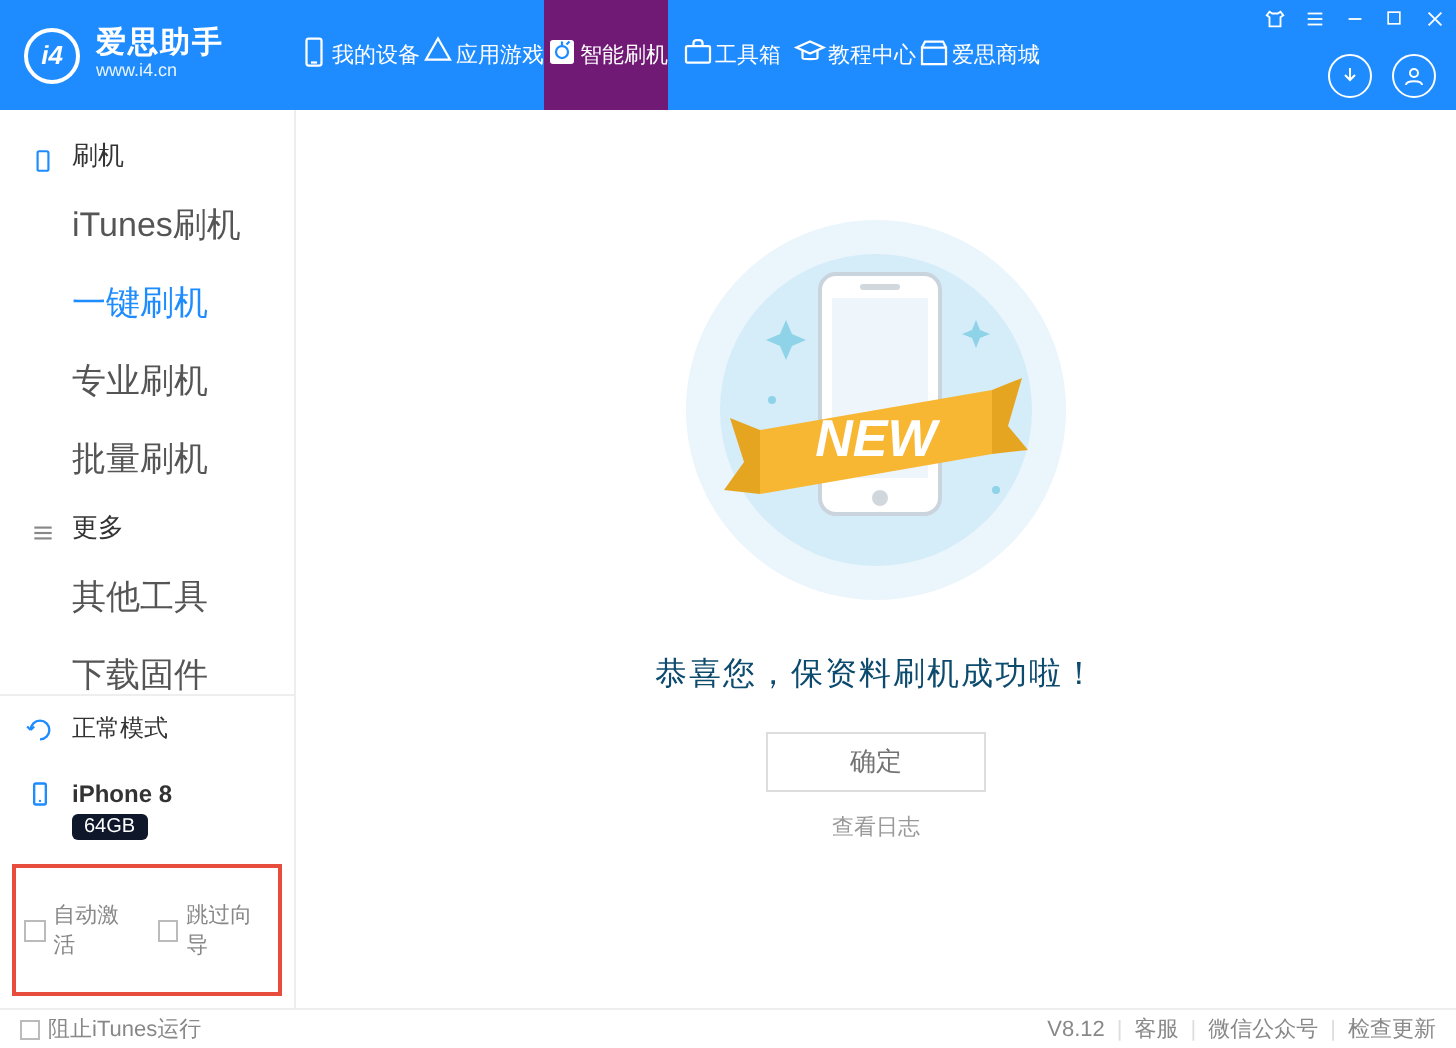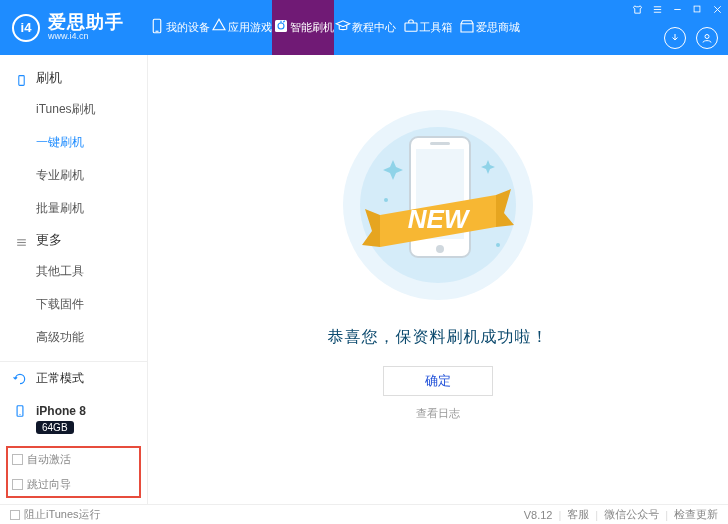--- a/index.html
+++ b/index.html
@@ -1,59 +1,59 @@
 <!DOCTYPE html>
 <html><head>
 <meta charset="utf-8">
 <style>
 * { margin: 0; padding: 0; box-sizing: border-box; font-family: "Microsoft YaHei", Arial, sans-serif; }
 body { width: 728px; height: 524px; background: #fff; overflow: hidden; font-size: 12px; color: #333; }
 
 .header { height: 55px; background: #1e8cff; display: flex; align-items: center; color: #fff; position: relative; }
 .logo { display: flex; align-items: center; padding-left: 12px; width: 148px; }
-.logo-mark { width: 28px; height: 28px; border: 2px solid #fff; border-radius: 50%; display: flex; align-items: center; justify-content: center; font-weight: bold; font-size: 13px; }
+.logo-mark { width: 28px; height: 28px; border: 2px solid #fff; border-radius: 50%; display: flex; align-items: center; justify-content: center; font-weight: bold; font-size: 13px; font-style: italic; }
 .logo-text { margin-left: 8px; line-height: 1.1; }
-.logo-text .t1 { font-size: 18px; font-weight: bold; letter-spacing: 1px; }
+.logo-text .t1 { font-size: 15px; font-weight: bold; letter-spacing: 1px; }
 .logo-text .t2 { font-size: 9px; opacity: .9; }
 
 .nav { display: flex; height: 100%; }
 .nav-item { width: 62px; display: flex; flex-direction: row; align-items: center; justify-content: center; font-size: 11px; cursor: pointer; }
 .nav-item.active { background: #701a75; }
 .nav-item .ic { width: 18px; height: 18px; margin-bottom: 3px; display: flex; align-items: center; justify-content: center; }
 .nav-item .ic svg { width: 18px; height: 18px; fill: none; stroke: #fff; stroke-width: 1.5; }
 
 .win-ctrl { position: absolute; right: 4px; top: 2px; display: flex; gap: 6px; }
 .win-ctrl span { width: 14px; height: 14px; display: flex; align-items: center; justify-content: center; font-size: 10px; cursor: pointer; }
 .head-right { position: absolute; right: 10px; bottom: 6px; display: flex; gap: 10px; }
 .circ-btn { width: 22px; height: 22px; border: 1.5px solid #fff; border-radius: 50%; display: flex; align-items: center; justify-content: center; cursor: pointer; }
 .circ-btn svg { width: 12px; height: 12px; stroke: #fff; fill: none; stroke-width: 2; }
 
 .body { display: flex; height: 449px; }
 .sidebar { width: 148px; border-right: 1px solid #eee; display: flex; flex-direction: column; }
 .side-scroll { flex: 1; overflow: hidden; padding-top: 8px; }
 .side-group-h { display: flex; align-items: flex-end; padding: 6px 14px; font-size: 13px; color: #333; }
 .side-group-h .gicon { width: 14px; height: 14px; margin-right: 8px; display:flex; align-items:center; justify-content:center;}
 .side-list { padding-left: 36px; }
-.side-item { padding: 8px 0; font-size: 12px; color: #555; cursor: pointer; }
+.side-item { padding: 8px 0; font-size: 17px; color: #555; cursor: pointer; }
 .side-item.active { color: #1e8cff; }
 
 .side-bottom { border-top: 1px solid #eee; }
 .mode-row, .device-row { display: flex; align-items: center; padding: 8px 12px; font-size: 12px; }
 .mode-row .micon, .device-row .micon { width: 16px; height: 16px; margin-right: 8px; display:flex;align-items:center;justify-content:center;}
 .device-row { flex-wrap: wrap; }
 .badge { background: #0f172a; color: #fff; font-size: 10px; padding: 1px 6px; border-radius: 3px; margin-left: 24px; margin-top: 2px; }
 
-.opts-box { border: 2px solid #e74c3c; margin: 4px 6px 6px 6px; padding: 4px 4px; display: flex; gap: 10px; flex-direction: column; }
+.opts-box { border: 2px solid #e74c3c; margin: 4px 6px 6px 6px; padding: 16px 4px; display: flex; gap: 10px; }
 .chk { display: flex; align-items: center; font-size: 11px; color: #888; cursor: pointer; }
 .chk .box { width: 11px; height: 11px; border: 1px solid #bbb; margin-right: 4px; }
 
 .main { flex: 1; position: relative; display: flex; flex-direction: column; align-items: center; }
 .illus { margin-top: 50px; width: 200px; height: 200px; position: relative; }
 .congrats { margin-top: 22px; font-size: 16px; color: #0c4a6e; letter-spacing: 1px; }
-.ok-btn { margin-top: 18px; width: 110px; height: 30px; border: 1px solid #ddd; background: #fff; font-size: 13px; color: #1d4ed8; cursor: pointer; }
+.ok-btn { margin-top: 18px; width: 110px; height: 30px; border: 1px solid #ddd; background: #fff; font-size: 13px; color: #737373; cursor: pointer; }
 .log-link { margin-top: 10px; font-size: 11px; color: #999; cursor: pointer; }
 
 .footer { height: 20px; border-top: 1px solid #eee; display: flex; align-items: center; font-size: 11px; color: #888; padding: 0 10px; }
 .footer .left { display: flex; align-items: center; }
 .footer .right { margin-left: auto; display: flex; align-items: center; gap: 6px; }
 .footer .sep { color: #ddd; }
 .footer .chk .box { width: 10px; height: 10px; }
 </style>
 </head>
 <body>
@@ -90,34 +90,34 @@
             <rect x="4" y="4" width="16" height="16" rx="2" fill="#fff" stroke="none"></rect>
             <path d="M8 12 A4 4 0 1 1 16 12 A4 4 0 1 1 8 12" stroke="#1e8cff"></path>
             <path d="M12 8 L12 5 M15 7 L17 5" stroke="#1e8cff"></path>
           </svg>
         </span>
       <span>智能刷机</span>
     </div>
     <div class="nav-item">
       <span class="ic">
           <svg viewBox="0 0 24 24">
+            <rect x="4" y="8" width="16" height="11" rx="1"></rect>
+            <path d="M9 8 V6 a2 2 0 0 1 2 -2 h2 a2 2 0 0 1 2 2 V8"></path>
+          </svg>
+        </span>
+      <span>工具箱</span>
+    </div>
+    <div class="nav-item">
+      <span class="ic">
+          <svg viewBox="0 0 24 24">
             <path d="M3 9 L12 5 L21 9 L12 13 Z"></path>
             <path d="M7 11 V16 C7 17 17 17 17 16 V11"></path>
           </svg>
         </span>
       <span>教程中心</span>
-    </div>
-    <div class="nav-item">
-      <span class="ic">
-          <svg viewBox="0 0 24 24">
-            <rect x="4" y="8" width="16" height="11" rx="1"></rect>
-            <path d="M9 8 V6 a2 2 0 0 1 2 -2 h2 a2 2 0 0 1 2 2 V8"></path>
-          </svg>
-        </span>
-      <span>工具箱</span>
     </div>
     <div class="nav-item">
       <span class="ic">
           <svg viewBox="0 0 24 24">
             <path d="M4 9 H20 V20 H4 Z"></path>
             <path d="M4 9 L6 5 H18 L20 9"></path>
           </svg>
         </span>
       <span>爱思商城</span>
     </div>

